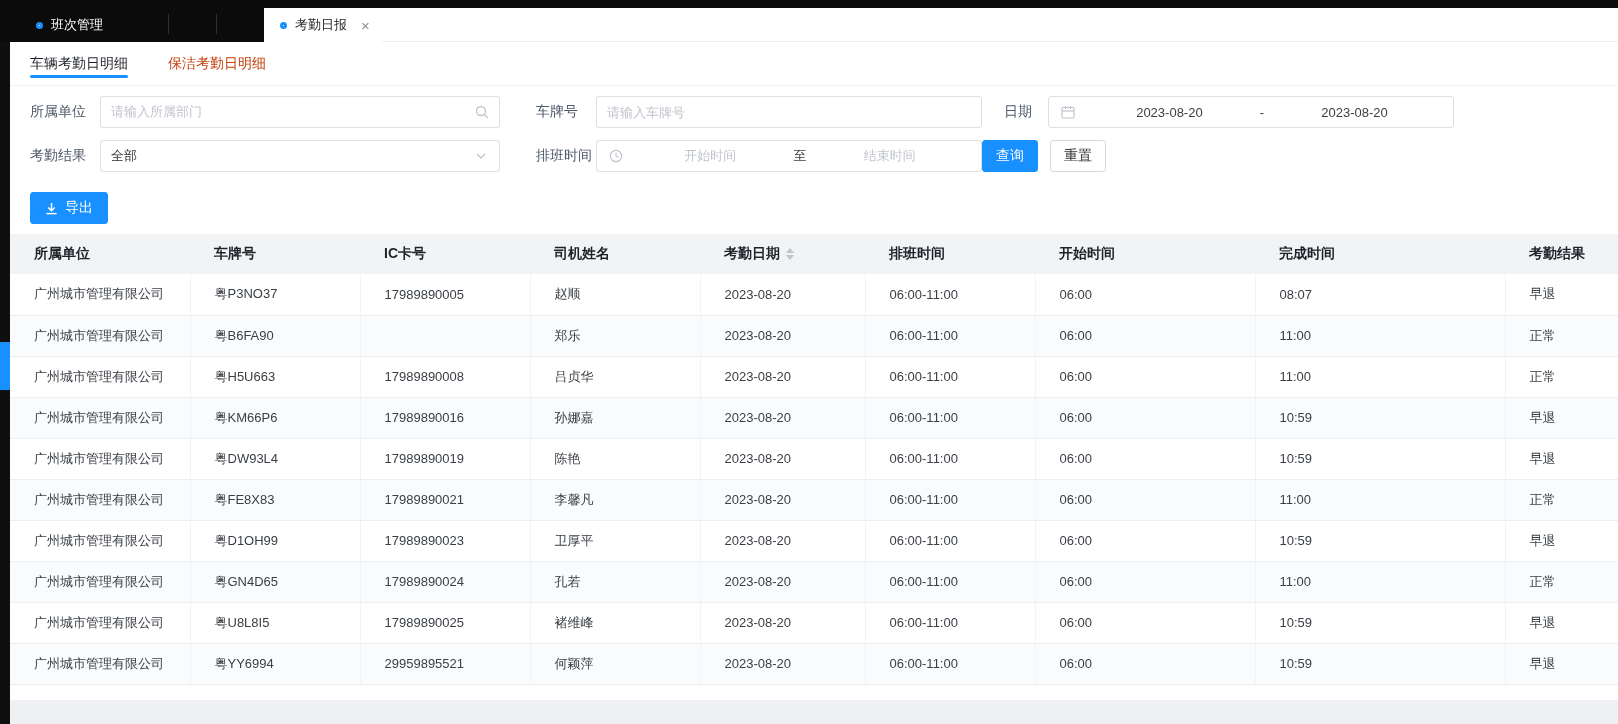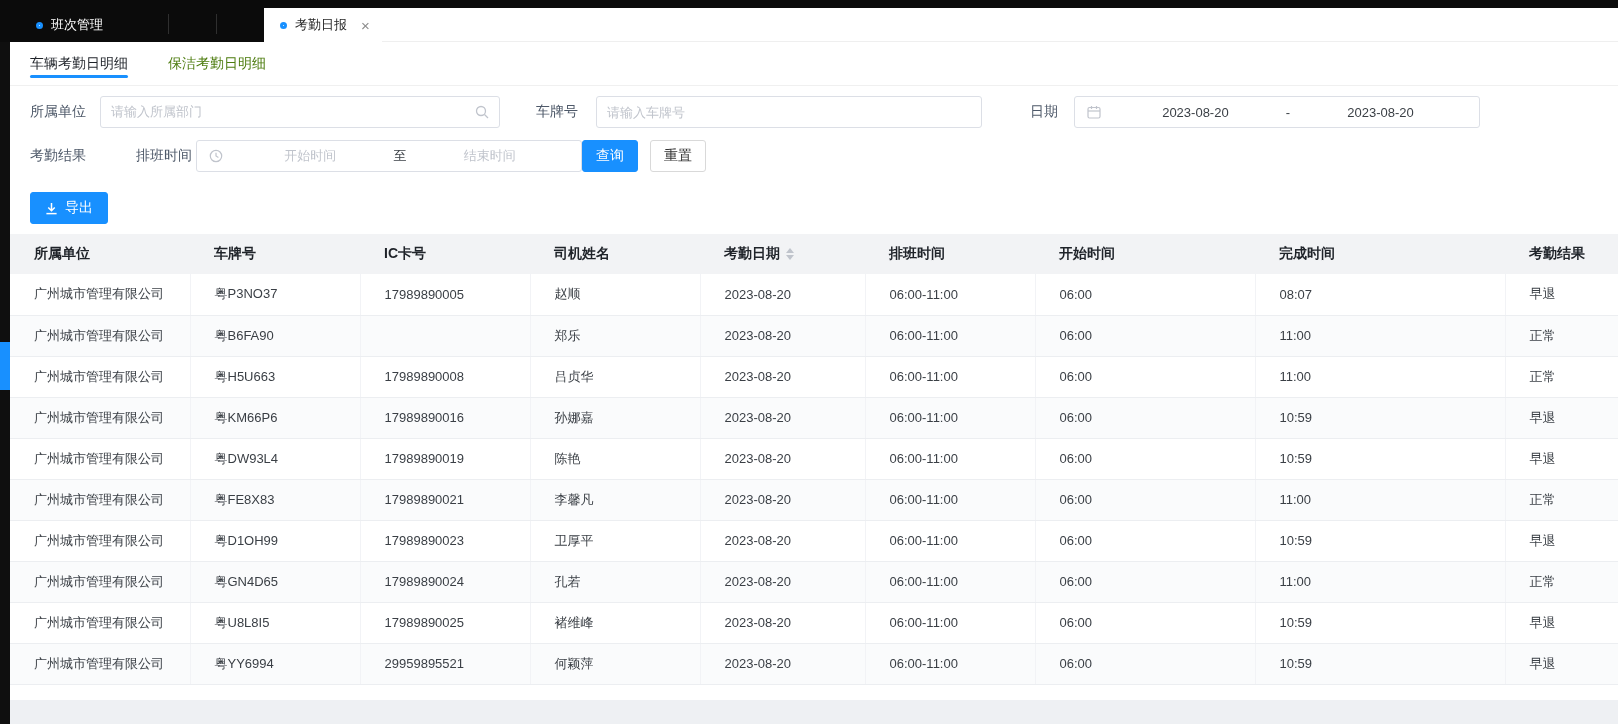--- a/index.html
+++ b/index.html
@@ -20,32 +20,32 @@
   .tab-close { color:#8c8c8c; font-size:15px; line-height:1; margin-left:6px; cursor:pointer; }
 
   
   .left-rail { position:absolute; left:0; top:42px; bottom:0; width:10px; background:#0f0f0f; z-index:5; }
   .rail-thumb { position:absolute; left:0; top:300px; width:10px; height:48px; background:#1890ff; }
 
   
   .main { margin-left:10px; background:#fff; height:682px; display:flex; flex-direction:column; }
 
   .subtabs { display:flex; gap:40px; padding:0 20px; height:44px; align-items:center; border-bottom:1px solid #f0f0f0; flex:0 0 auto; }
-  .subtab { font-size:14px; color:#4d7c0f; position:relative; height:100%; display:flex; align-items:center; cursor:pointer; }
+  .subtab { font-size:14px; color:#c2410c; position:relative; height:100%; display:flex; align-items:center; cursor:pointer; }
   .subtab.active { color:#1f2329; }
   .subtab.active::after { content:""; position:absolute; bottom:7px; left:0; right:0; height:3px; background:#1890ff; border-radius:2px; }
 
   
   .filters { padding:10px 20px 6px 20px; flex:0 0 auto; }
   .filter-row { display:flex; align-items:center; margin-bottom:12px; }
   .f-label { font-size:14px; color:#4e5969; white-space:nowrap; }
   .lab1 { width:70px; }
   .fg2 { margin-left:36px; display:flex; align-items:center; }
   .fg2 .f-label { width:60px; }
-  .fg3 { margin-left:48px; display:flex; align-items:center; }
+  .fg3 { margin-left:22px; display:flex; align-items:center; }
   .fg3 .f-label { width:44px; }
 
   .ctrl { height:32px; border:1px solid #dcdfe6; border-radius:3px; background:#fff; display:flex; align-items:center; font-size:13px; }
   .unit-input { width:400px; padding:0 10px; }
   .unit-input input { border:none; outline:none; flex:1; font-size:13px; color:#333; font-family:Liberation Mono, monospace; }
   .unit-input input::placeholder { color:#c0c4cc; }
   .plate-input { width:386px; padding:0 10px; }
   .plate-input input { border:none; outline:none; flex:1; font-size:13px; color:#333; font-family:inherit; }
   .plate-input input::placeholder { color:#c0c4cc; }
   .icon-suffix { flex:0 0 auto; display:flex; align-items:center; }
@@ -147,20 +147,28 @@
           </span>
           <span class="range-val">2023-08-20</span>
           <span class="range-sep">-</span>
           <span class="range-val">2023-08-20</span>
         </div>
       </div>
     </div>
 
     <div class="filter-row">
       <span class="f-label lab1">考勤结果</span>
+      <div class="ctrl select-ctrl">
+        <span class="select-val">全部</span>
+        <span class="icon-suffix">
+          <svg width="12" height="12" viewBox="0 0 12 12">
+              <polyline points="2,4 6,8 10,4" fill="none" stroke="#c0c4cc" stroke-width="1.4"></polyline>
+            </svg>
+        </span>
+      </div>
       <div class="fg2">
         <span class="f-label">排班时间</span>
         <div class="ctrl time-range">
           <span class="icon-prefix">
             <svg width="14" height="14" viewBox="0 0 14 14">
                 <circle cx="7" cy="7" r="5.7" fill="none" stroke="#c0c4cc" stroke-width="1.2"></circle>
                 <polyline points="7,3.8 7,7 9.4,8.4" fill="none" stroke="#c0c4cc" stroke-width="1.2"></polyline>
               </svg>
           </span>
           <span class="range-ph">开始时间</span>

